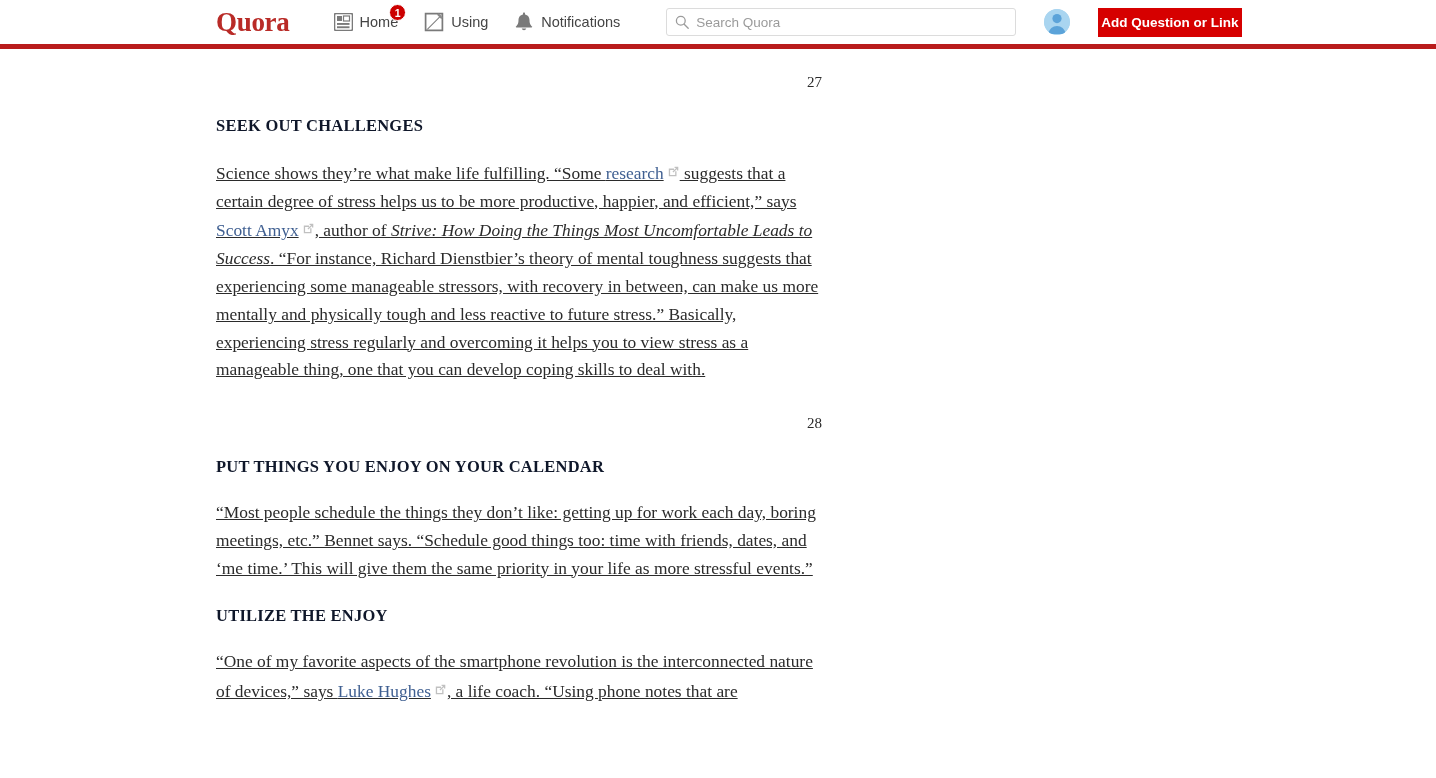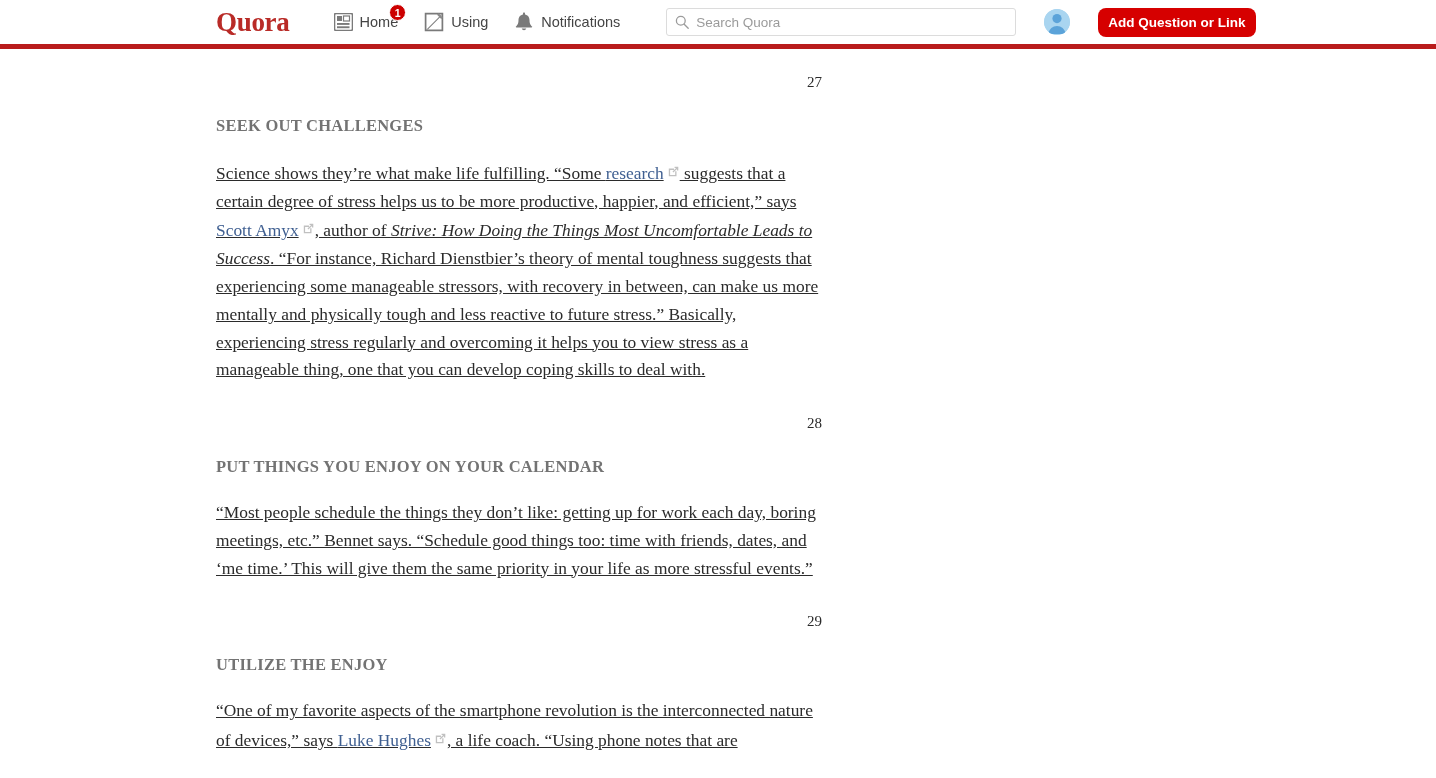--- a/index.html
+++ b/index.html
@@ -110,26 +110,26 @@
     position: relative;
     cursor: pointer;
     flex: none;
   }
 
   .add-btn {
     margin-left: 28px;
     background: #d60000;
     color: #ffffff;
     border: 0;
-    border-radius: 8px;
+    border-radius: 0;
     font-family: "Liberation Sans", sans-serif;
     font-weight: bold;
     font-size: 13.5px;
     height: 29px;
-    padding: 0 10px;
+    padding: 0 3px;
     cursor: pointer;
     white-space: nowrap;
   }
 
   
   .content {
     padding-top: 18px;
     padding-left: 216px;
     width: 100%;
   }
@@ -145,21 +145,21 @@
     color: #2b2b2b;
     margin: 0 0 26px 0;
     line-height: 1;
     padding-top: 8px;
     text-align: right;
   }
   .item-heading {
     font-family: "Liberation Serif", "DejaVu Serif", serif;
     font-size: 16.5px;
     font-weight: bold;
-    color: #737373;
+    color: #0f172a;
     letter-spacing: 0.25px;
     margin: 0 0 22px 0;
     line-height: 1.2;
   }
   .item-body {
     font-family: "Liberation Serif", "DejaVu Serif", serif;
     font-size: 17.4px;
     line-height: 27.8px;
     color: #2b2b2b;
     margin: 0 0 24px 0;
@@ -263,21 +263,20 @@
               <path d="M0.8 2.6 H6.0 V3.9 H2.1 V9.0 H7.2 V5.3 H8.5 V10.3 H0.8 Z" fill="#9a9a9a"></path>
               <path d="M6.6 0.7 H10.3 V4.4 H9.0 V2.9 L5.4 6.5 L4.5 5.6 L8.1 2.0 H6.6 Z" fill="#9a9a9a"></path>
             </svg></span><span>, author of </span><em>Strive: How Doing the Things Most Uncomfortable Leads to Success</em><span>. “For instance, Richard Dienstbier’s theory of mental toughness suggests that experiencing some manageable stressors, with recovery in between, can make us more mentally and physically tough and less reactive to future stress.” Basically, experiencing stress regularly and overcoming it helps you to view stress as a manageable thing, one that you can develop coping skills to deal with.</span></p>
       </div>
       <div class="sec">
         <div class="item-number">28</div>
         <div class="item-heading">PUT THINGS YOU ENJOY ON YOUR CALENDAR</div>
         <p class="item-body"><span>“Most people schedule the things they don’t like: getting up for work each day, boring meetings, etc.” Bennet says. “Schedule good things too: time with friends, dates, and ‘me time.’ This will give them the same priority in your life as more stressful events.”</span></p>
       </div>
       <div class="sec">
-        <div class="item-number">29</div>
         <div class="item-heading">UTILIZE THE ENJOY</div>
         <p class="item-body"><span>“One of my favorite aspects of the smartphone revolution is the interconnected nature of devices,” says </span><a class="ext-link">Luke Hughes</a><span class="ext-ico"><svg width="11" height="11" viewBox="0 0 11 11" aria-hidden="true">
               <path d="M0.8 2.6 H6.0 V3.9 H2.1 V9.0 H7.2 V5.3 H8.5 V10.3 H0.8 Z" fill="#9a9a9a"></path>
               <path d="M6.6 0.7 H10.3 V4.4 H9.0 V2.9 L5.4 6.5 L4.5 5.6 L8.1 2.0 H6.6 Z" fill="#9a9a9a"></path>
             </svg></span><span>, a life coach. “Using phone notes that are</span></p>
       </div>
     </div>
 </div>
 
 </body></html>

